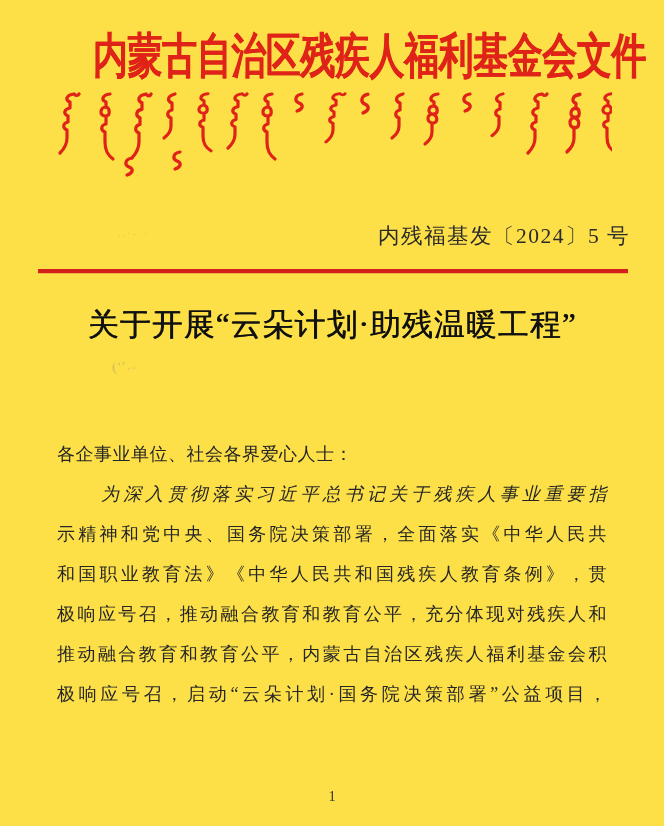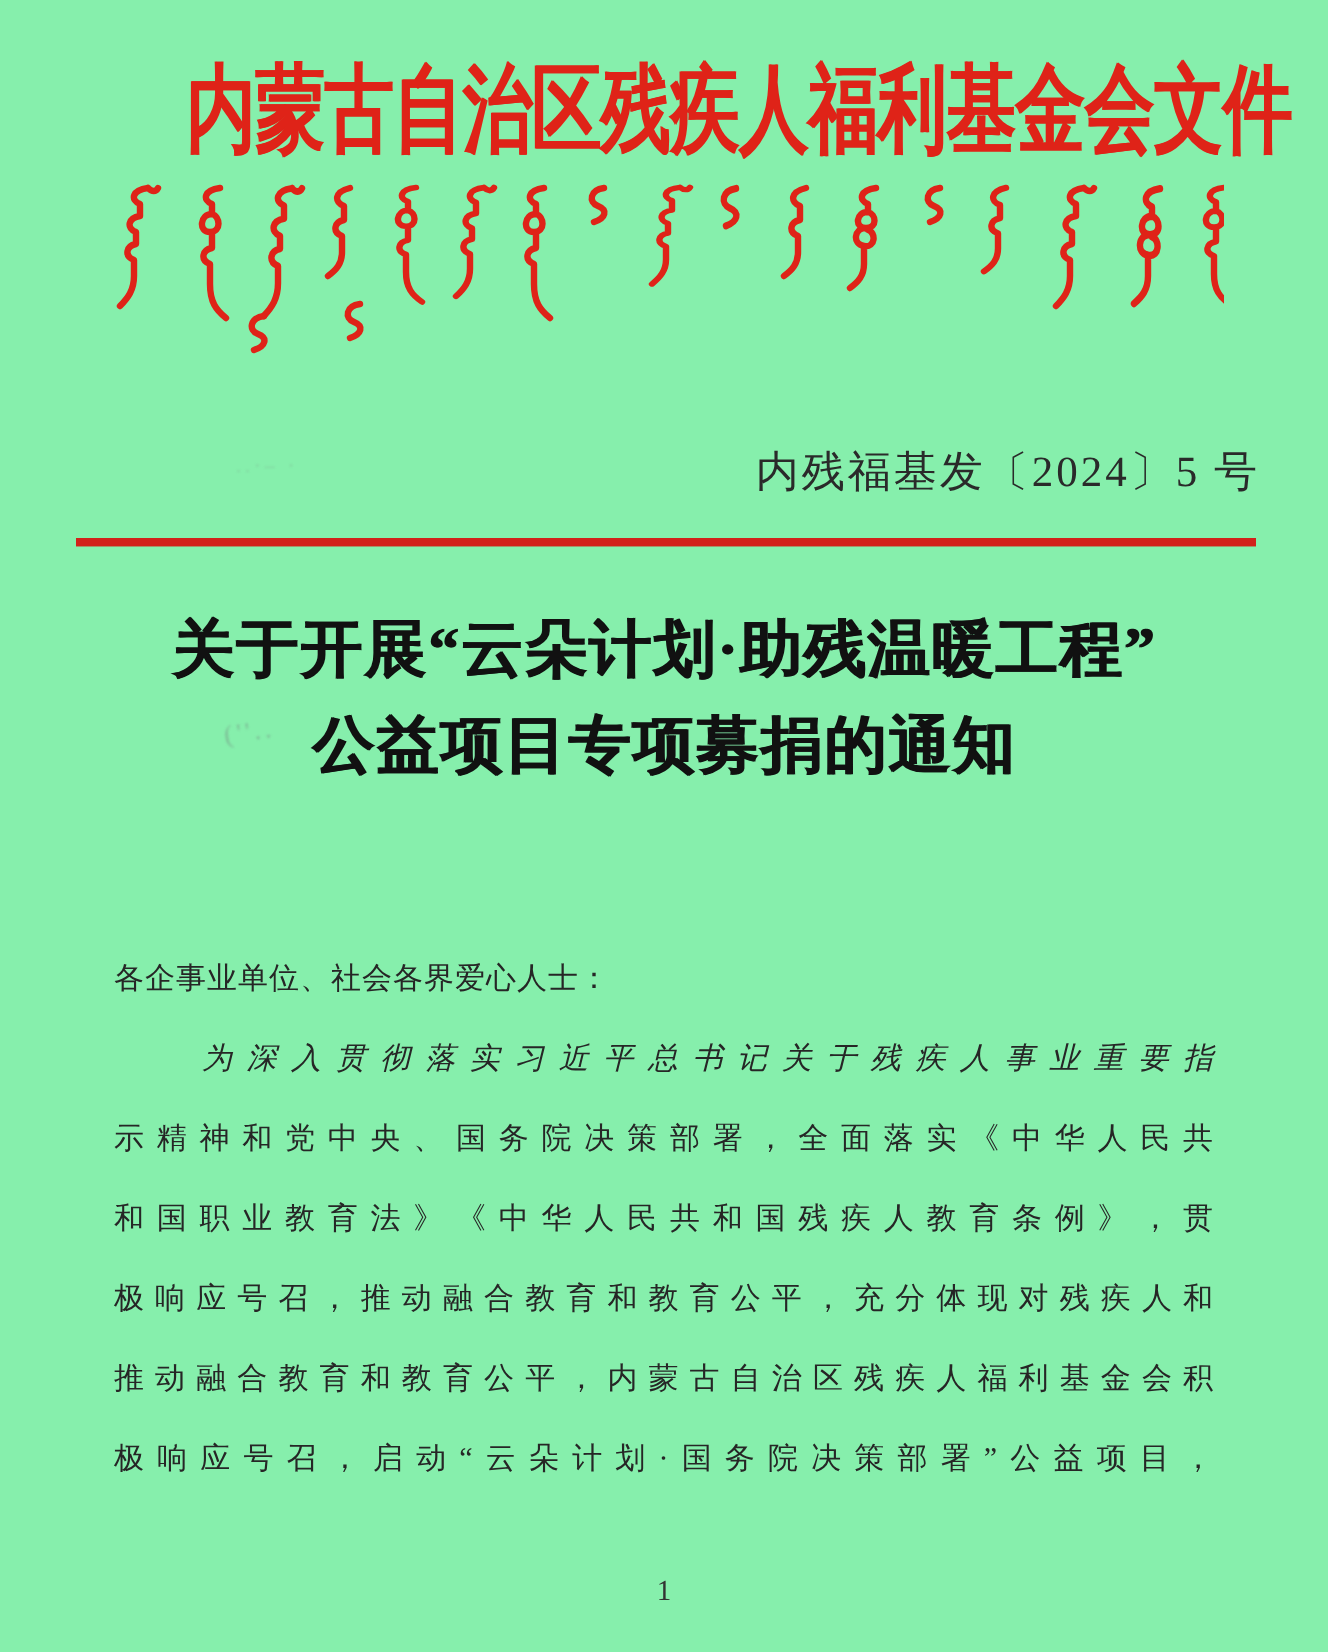--- a/index.html
+++ b/index.html
@@ -1,21 +1,21 @@
 <!DOCTYPE html>
 <html lang="zh"><head>
 <meta charset="utf-8">
 <style>
   html,body { margin:0; padding:0; background:#e8e8e8; }
   .page {
     position: relative;
     width: 664px;
     height: 826px;
     margin: 0 auto;
-    background: #86efac;
+    background: #fde047;
     font-family: "Liberation Serif", "DejaVu Serif", serif;
     overflow: hidden;
     box-shadow: 0 0 4px rgba(0,0,0,.15);
   }
 
   
   .org-title {
     position: absolute;
     top: 24px; left: 0;
     width: 100%;
@@ -56,37 +56,36 @@
     box-shadow: 0 0.5px 0 rgba(210,33,26,.45);
   }
 
   
   .notice-title {
     position: absolute;
     top: 301px; left: 0;
     width: 100%;
     text-align: center;
     font-size: 31px;
-    font-weight: 700;
+    font-weight: 400;
     line-height: 48px;
     letter-spacing: 1px;
     color: #111;
     text-shadow: 0.7px 0 0 currentColor;
   }
 
   
   .body-text {
     position: absolute;
     top: 434px; left: 57px;
     width: 550px;
-    font-size: 15px;
+    font-size: 18px;
     line-height: 40px;
     color: #262626;
     letter-spacing: 0.5px;
-    margin-top: 36px;
   }
   .body-line {
     text-align: justify;
     text-align-last: justify;
     text-justify: inter-character;
     height: 40px;
     white-space: nowrap;
   }
   .body-line.salutation {
     text-align: left;
@@ -149,21 +148,20 @@
     <use href="#mw-d" x="514" y="0" transform="scale(1,1.15)"></use>
     <use href="#mw-b" x="546" y="0" transform="scale(1,0.9)"></use>
   </svg>
 
   <div class="doc-number">内残福基发〔2024〕5 号</div>
 
   <div class="red-divider"></div>
 
   <div class="notice-title">
     <div>关于开展“云朵计划·助残温暖工程”</div>
-    <div>公益项目专项募捐的通知</div>
   </div>
 
   <span class="scan-smudge smudge-1">(''..</span>
   <span class="scan-smudge smudge-2">..·– ·</span>
 
   <div class="body-text">
     <div class="body-line salutation">各企事业单位、社会各界爱心人士：</div>
     <div class="body-line indent">为深入贯彻落实习近平总书记关于残疾人事业重要指</div>
     <div class="body-line">示精神和党中央、国务院决策部署，全面落实《中华人民共</div>
     <div class="body-line">和国职业教育法》《中华人民共和国残疾人教育条例》，贯</div>

